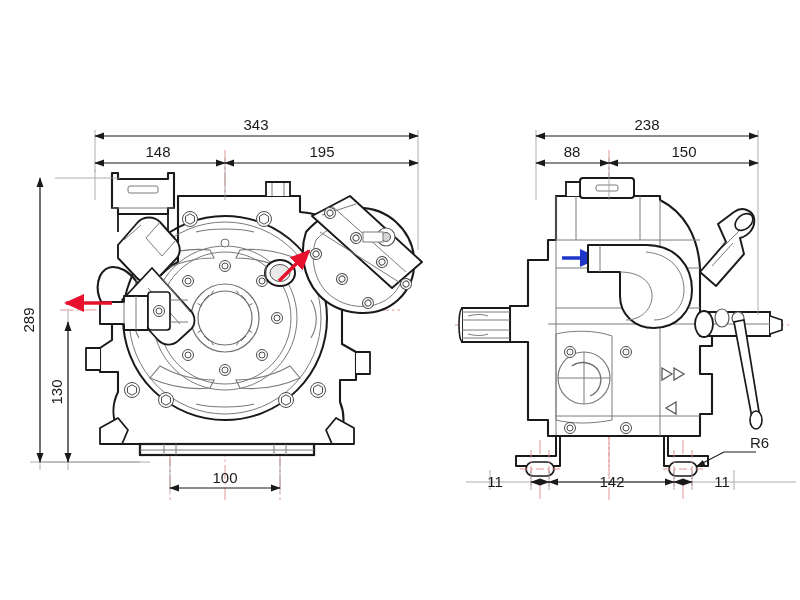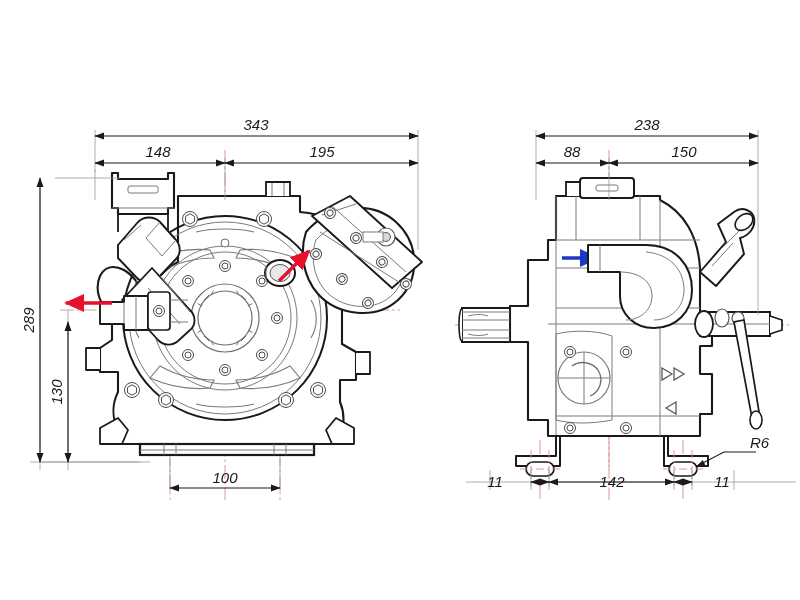--- a/index.html
+++ b/index.html
@@ -1,17 +1,17 @@
 <!DOCTYPE html>
 <html><head>
 <meta charset="utf-8">
 <style>
   html,body{margin:0;padding:0;background:#ffffff;}
   body{width:800px;height:600px;overflow:hidden;font-family:"Liberation Sans",sans-serif;}
-  #sheet{position:relative;width:800px;height:600px;background:#4d7c0f;font-style:italic;}
+  #sheet{position:relative;width:800px;height:600px;background:#4d7c0f;}
   #sheet svg{display:block;}
   .dimtxt{font-family:"Liberation Sans",sans-serif;font-size:15px;fill:#1a1a1a;}
 </style>
 </head>
 <body>
 
 <div id="sheet">
 <svg width="800" height="600" viewBox="0 0 800 600" xmlns="http://www.w3.org/2000/svg">
 
   <defs>

